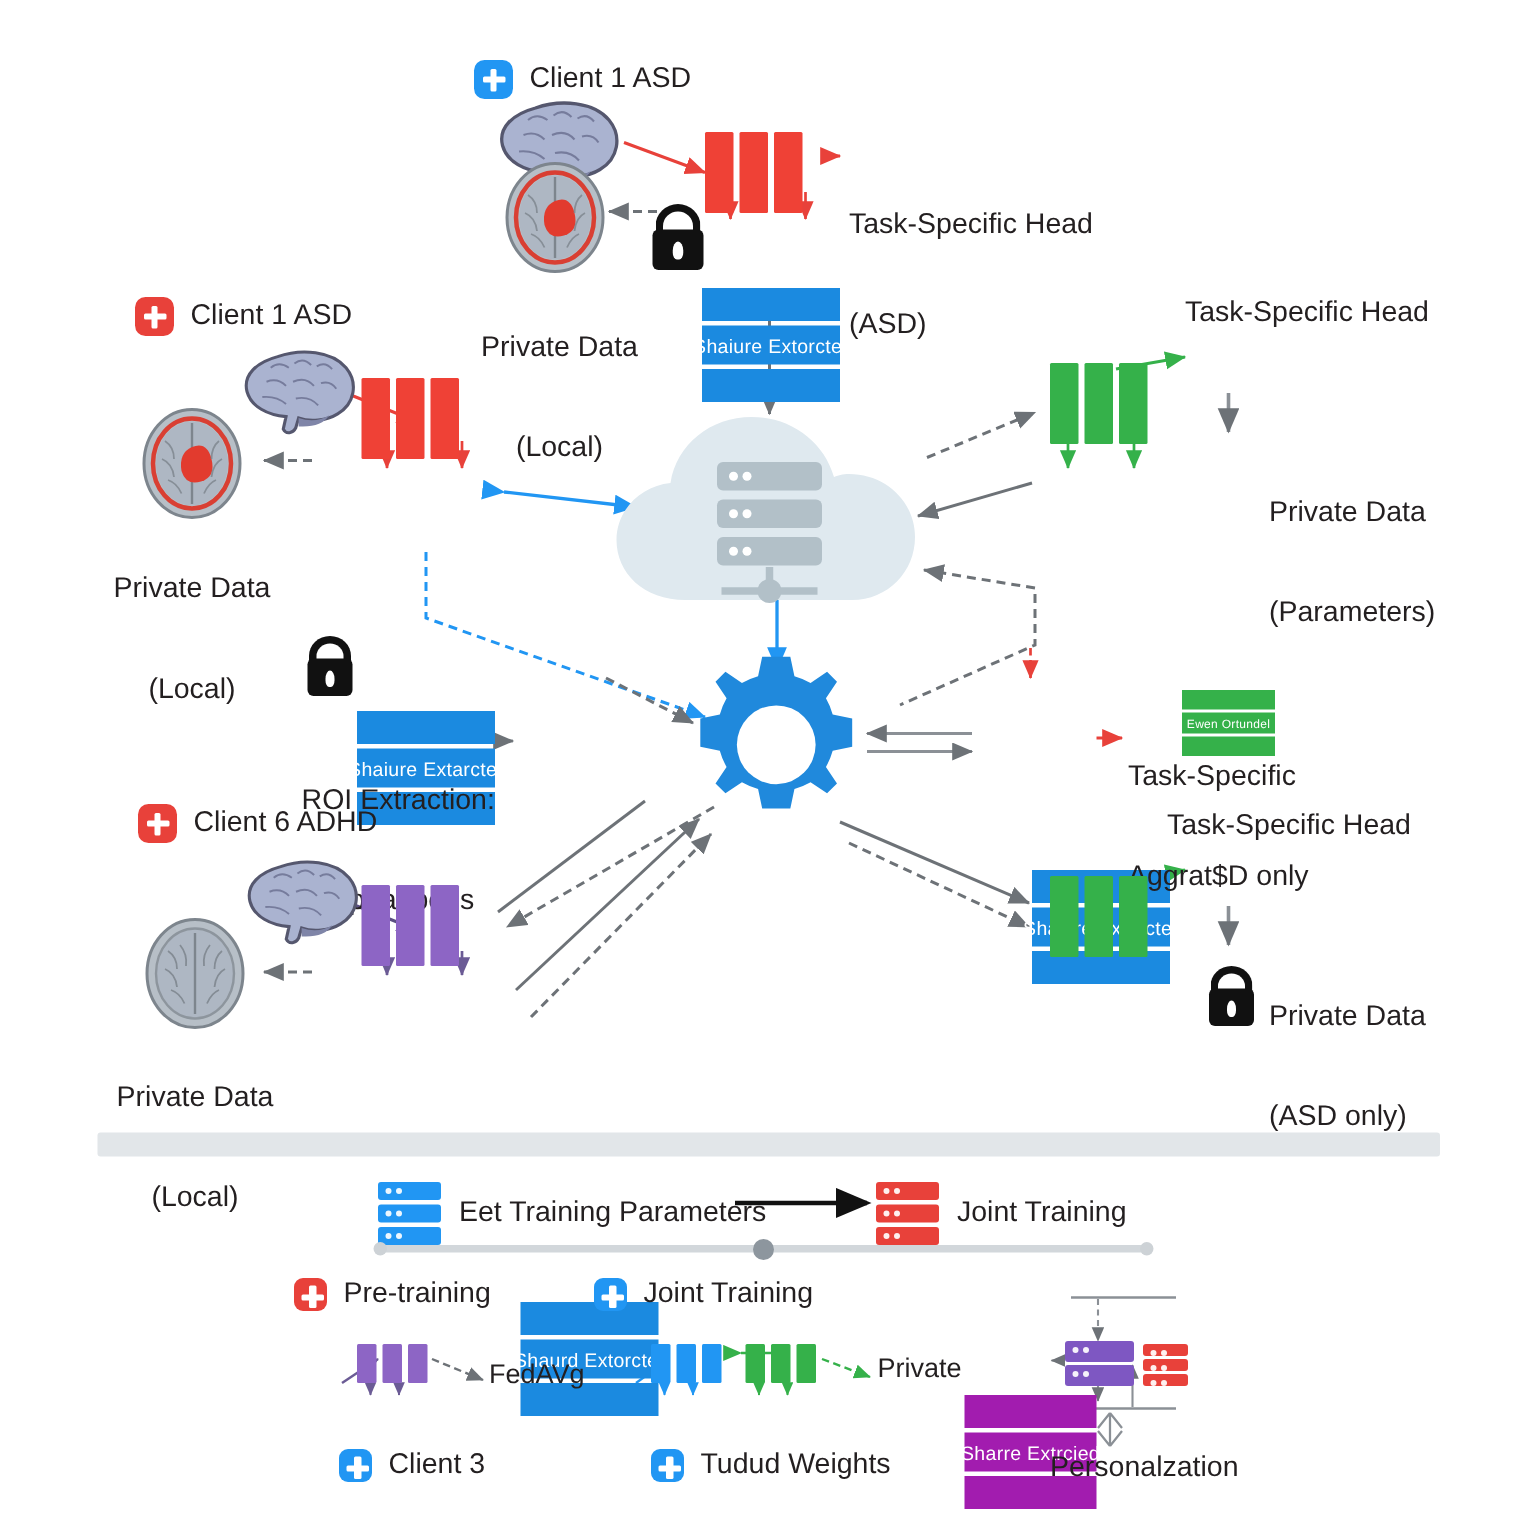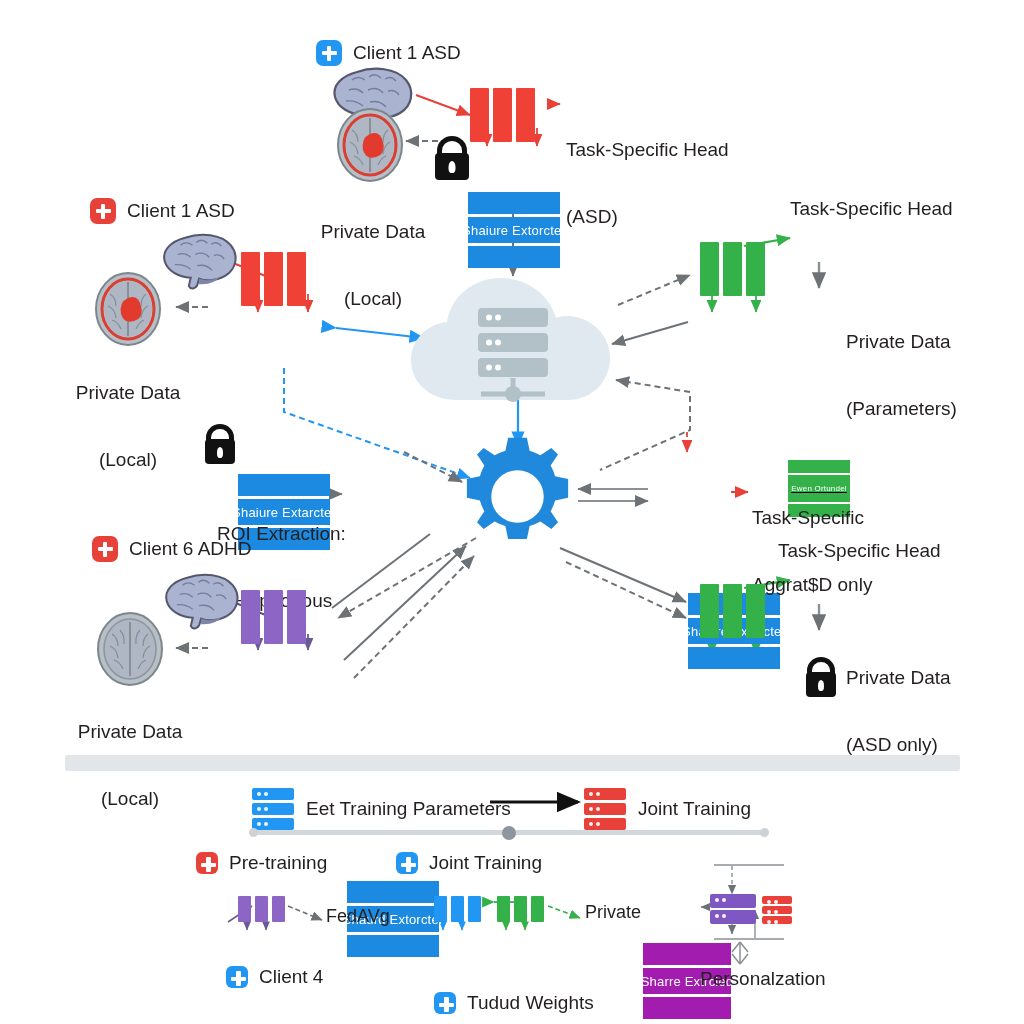--- a/index.html
+++ b/index.html
@@ -343,21 +343,21 @@
   <div class="abs lbl" style="left:790px;top:198px;">Task-Specific Head</div>
 
   <div class="abs bars green" style="left:700px;top:242px;">
     <div class="b"></div>
     <div class="b"></div>
     <div class="b"></div>
   </div>
 
   <div class="abs extractor green" style="left:788px;top:224px;width:62px;">
     <div class="slab" style="height:13px;"></div>
-    <div class="slab mid" style="height:27px;margin:2px 0;text-decoration:underline;">
+    <div class="slab mid" style="height:14px;margin:2px 0;">
         <span style="font-size:8px;">Ewen Ortundel</span>
       </div>
     <div class="slab" style="height:13px;"></div>
   </div>
 
   <div class="abs extractor" style="left:688px;top:300px;width:92px;">
     <div class="slab cap"></div>
     <div class="slab mid">
         <span>Shaiure Extarcter</span>
       </div>
@@ -368,21 +368,21 @@
     <div class="shk" style="width:18px;height:14px;"></div>
     <div class="body" style="width:30px;height:25px;"></div>
     <div class="kh" style="bottom:6px;width:6px;height:11px;"></div>
   </div>
 
   <div class="abs lbl" style="left:846px;top:286px;">
     <div>Private Data</div>
     <div>(Parameters)</div>
   </div>
 
-  <div class="abs lbl c" style="left:214px;top:478px;width:135px;">
+  <div class="abs lbl c" style="left:198px;top:478px;width:135px;">
     <div>ROI Extraction:</div>
     <div>Hippaopous</div>
   </div>
 
   <div class="abs extractor" style="left:347px;top:472px;width:92px;">
     <div class="slab cap"></div>
     <div class="slab mid">
         <span>Shaurd Extorcter</span>
       </div>
     <div class="slab cap"></div>
@@ -506,21 +506,21 @@
     <div class="b" style="width:13px;height:26px;"></div>
     <div class="b" style="width:13px;height:26px;"></div>
   </div>
 
   <div class="abs lbl small" style="left:326px;top:906px;">FedAVg</div>
 
   <div class="abs clientrow" style="left:226px;top:966px;">
     <span class="badge blue" style="width:22px;height:22px;border-radius:6px;">
         <span class="pl" style="width:12px;height:12px;"></span>
       </span>
-    <span class="lbl">Client 4</span>
+    <span class="lbl">Client 3</span>
   </div>
 
   <div class="abs clientrow" style="left:396px;top:852px;">
     <span class="badge blue" style="width:22px;height:22px;border-radius:6px;">
         <span class="pl" style="width:12px;height:12px;"></span>
       </span>
     <span class="lbl">Joint Training</span>
   </div>
 
   <div class="abs bars blue" style="left:434px;top:896px;">
@@ -530,21 +530,21 @@
   </div>
 
   <div class="abs bars green" style="left:497px;top:896px;">
     <div class="b" style="width:13px;height:26px;"></div>
     <div class="b" style="width:13px;height:26px;"></div>
     <div class="b" style="width:13px;height:26px;"></div>
   </div>
 
   <div class="abs lbl small" style="left:585px;top:902px;">Private</div>
 
-  <div class="abs clientrow" style="left:434px;top:992px;">
+  <div class="abs clientrow" style="left:434px;top:966px;">
     <span class="badge blue" style="width:22px;height:22px;border-radius:6px;">
         <span class="pl" style="width:12px;height:12px;"></span>
       </span>
     <span class="lbl">Tudud Weights</span>
   </div>
 
   <div class="abs srv purple" style="left:710px;top:894px;gap:2px;">
     <span class="u" style="width:46px;height:14px;"></span>
     <span class="u" style="width:46px;height:14px;"></span>
   </div>

